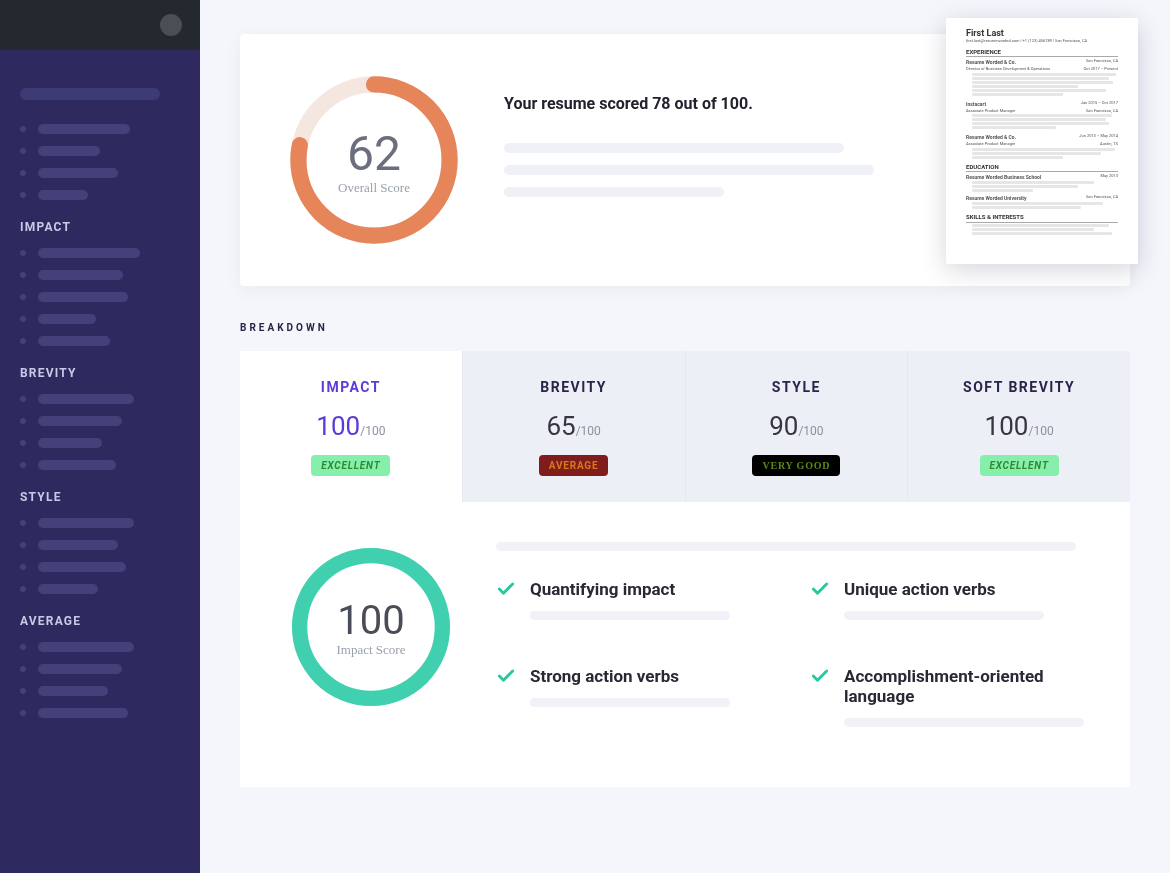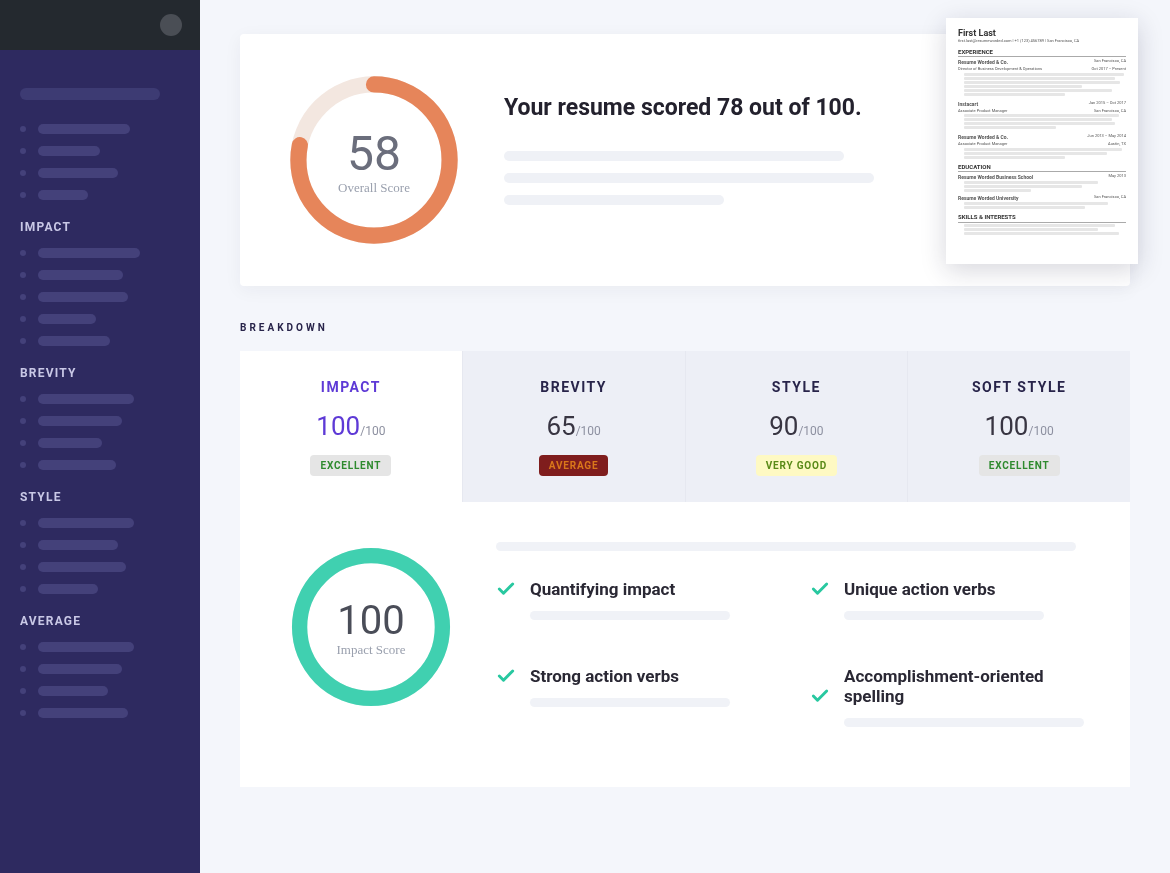--- a/index.html
+++ b/index.html
@@ -94,39 +94,39 @@
     color: #6b6e7c;
     font-weight: 400;
   }
   .gauge-sub {
     font-size: 13px;
     color: #9aa0ae;
     margin-top: -2px;
     font-family: Liberation Serif, serif;
   }
   .hero-text h2 {
-    font-size: 23px;
+    font-size: 16px;
     font-weight: 700;
     color: #23212d;
     margin-top: 24px;
     margin-bottom: 30px;
   }
   .text-skel {
     height: 10px; border-radius: 5px; background: #eff1f6; margin-bottom: 12px;
   }
   
   .resume-thumb {
     position: absolute;
     top: 18px;
     right: 32px;
     width: 192px;
     height: 246px;
     background: #fff;
     box-shadow: 0 6px 24px rgba(30,30,60,0.18);
-    padding: 10px 12px;
+    padding: 10px 20px;
     font-size: 4px;
     line-height: 1.2;
     color: #555;
     overflow: hidden;
   }
   .resume-thumb .rt-name { font-size: 9px; color: #333; font-weight: 700; }
   .resume-thumb .rt-sec { font-size: 6px; font-weight:700; color:#333; margin-top:4px; border-bottom:1px solid #aaa; padding-bottom:1px; }
   .resume-thumb .rt-row { display:flex; justify-content:space-between; margin-top:2px; }
   .resume-thumb .rt-row b { font-size:5px; }
   .resume-thumb .rt-bul { margin: 1px 0 0 6px; height: 3px; background: #e6e6e6; border-radius:1px; }
@@ -168,42 +168,42 @@
   .tab.active .tab-score { color: #5e3ad6; }
   .badge {
     display: inline-block;
     margin-top: 14px;
     padding: 5px 10px;
     border-radius: 4px;
     font-size: 10px;
     font-weight: 700;
     letter-spacing: 0.8px;
   }
-  .badge.excellent { background: #e5e5e5; color: #2f8a2f; }
+  .badge.excellent { background: #86efac; color: #2f8a2f; font-style: italic; }
   .badge.average   { background: #7f1d1d; color: #d9771a; }
-  .badge.verygood  { background: #fef9c3; color: #5a8a18; }
+  .badge.verygood  { background: #000000; color: #5a8a18; font-family: Liberation Serif, serif; }
   
   .detail {
     background: #fff;
     padding: 40px 46px 60px 46px;
     display: flex;
     gap: 40px;
   }
   .detail .gauge-wrap { width: 170px; height:170px; }
   .detail .gauge-wrap svg { width:170px; height:170px; }
   .detail-right { flex:1; }
   .detail-skel { height: 9px; border-radius:5px; background:#f0f2f7; margin-bottom: 28px; }
   .checks {
     display: grid;
     grid-template-columns: 1fr 1fr;
     column-gap: 60px;
     row-gap: 46px;
   }
   .check-item { }
-  .check-row1 { display:flex; align-items:flex-end; gap:14px; }
+  .check-row1 { display:flex; align-items:flex-start; gap:14px; }
   .check-icon { width:20px; height:20px; color:#28c8a0; flex-shrink:0; }
   .check-text { font-size: 17px; font-weight:700; color:#2a2834; }
   .sub-skel { height:9px; border-radius:5px; background:#f0f2f7; margin-top:12px; margin-left:34px; width: 200px; }
 </style>
 </head>
 <body>
 
 <div class="sidebar">
   <div class="sidebar-top">
     <div class="circle"></div>
@@ -307,21 +307,21 @@
 
 <div class="main">
 
   <div class="hero">
     <div class="gauge-wrap">
       <svg viewBox="0 0 100 100">
         <circle cx="50" cy="50" r="42" fill="none" stroke="#f3e7e0" stroke-width="9"></circle>
         <circle cx="50" cy="50" r="42" fill="none" stroke="#e6855a" stroke-width="9" stroke-linecap="round" stroke-dasharray="263.9" stroke-dashoffset="58" transform="rotate(-90 50 50)"></circle>
       </svg>
       <div class="gauge-label">
-        <div class="gauge-value">58</div>
+        <div class="gauge-value">62</div>
         <div class="gauge-sub">Overall Score</div>
       </div>
     </div>
     <div class="hero-text">
       <h2>Your resume scored 78 out of 100.</h2>
       <div class="text-skel" style="width:340px"></div>
       <div class="text-skel" style="width:370px"></div>
       <div class="text-skel" style="width:220px"></div>
     </div>
   </div>
@@ -399,21 +399,21 @@
       <div class="tab-name">BREVITY</div>
       <div class="tab-score"><span>65</span><small>/100</small></div>
       <span class="badge average">AVERAGE</span>
     </div>
     <div class="tab">
       <div class="tab-name">STYLE</div>
       <div class="tab-score"><span>90</span><small>/100</small></div>
       <span class="badge verygood">VERY GOOD</span>
     </div>
     <div class="tab">
-      <div class="tab-name">SOFT STYLE</div>
+      <div class="tab-name">SOFT BREVITY</div>
       <div class="tab-score"><span>100</span><small>/100</small></div>
       <span class="badge excellent">EXCELLENT</span>
     </div>
   </div>
 
   <div class="detail">
     <div class="gauge-wrap">
       <svg viewBox="0 0 100 100">
         <circle cx="50" cy="50" r="42" fill="none" stroke="#d9f4ee" stroke-width="9"></circle>
         <circle cx="50" cy="50" r="42" fill="none" stroke="#40d0b0" stroke-width="9" stroke-linecap="round" stroke-dasharray="263.9" stroke-dashoffset="0" transform="rotate(-90 50 50)"></circle>
@@ -451,21 +451,21 @@
               </svg>
             <span class="check-text">Strong action verbs</span>
           </div>
           <div class="sub-skel"></div>
         </div>
         <div class="check-item">
           <div class="check-row1">
             <svg class="check-icon" viewBox="0 0 24 24" fill="none" stroke="currentColor" stroke-width="3.5" stroke-linecap="round" stroke-linejoin="round">
                 <polyline points="20 6 9 17 4 12"></polyline>
               </svg>
-            <span class="check-text">Accomplishment-oriented spelling</span>
+            <span class="check-text">Accomplishment-oriented language</span>
           </div>
           <div class="sub-skel" style="width:240px"></div>
         </div>
       </div>
     </div>
   </div>
 
 </div>
 
 </body></html>

